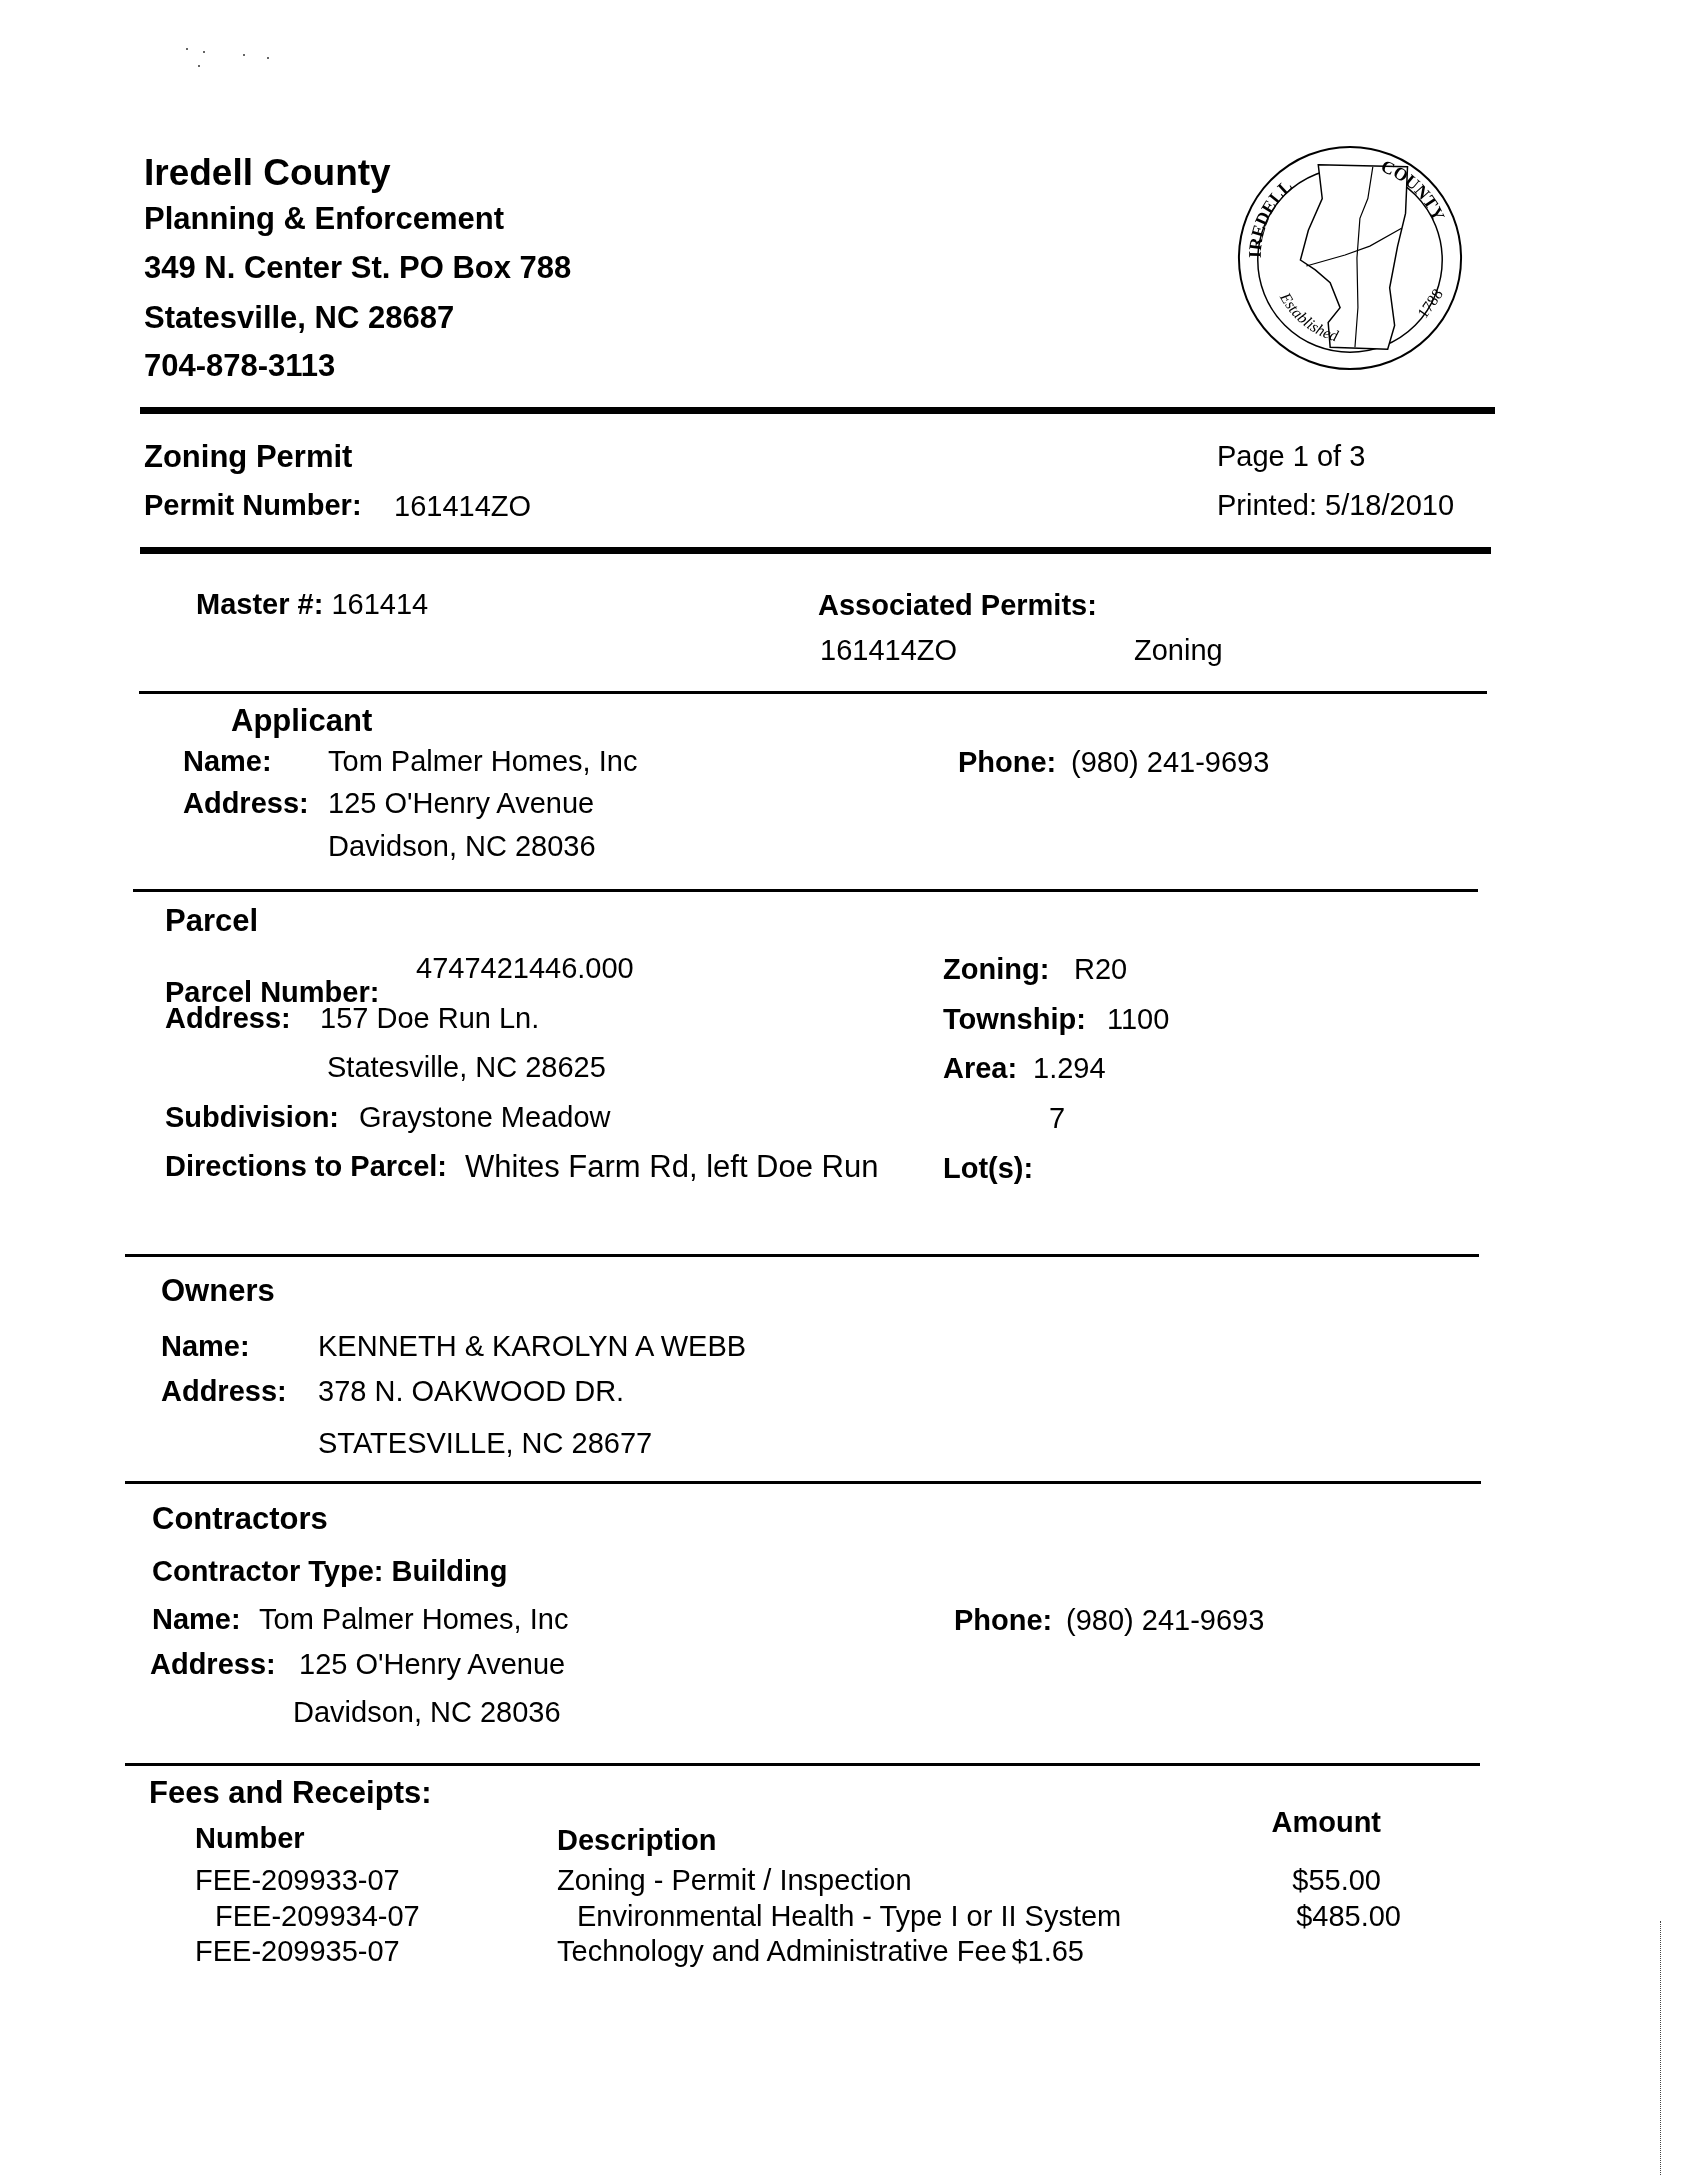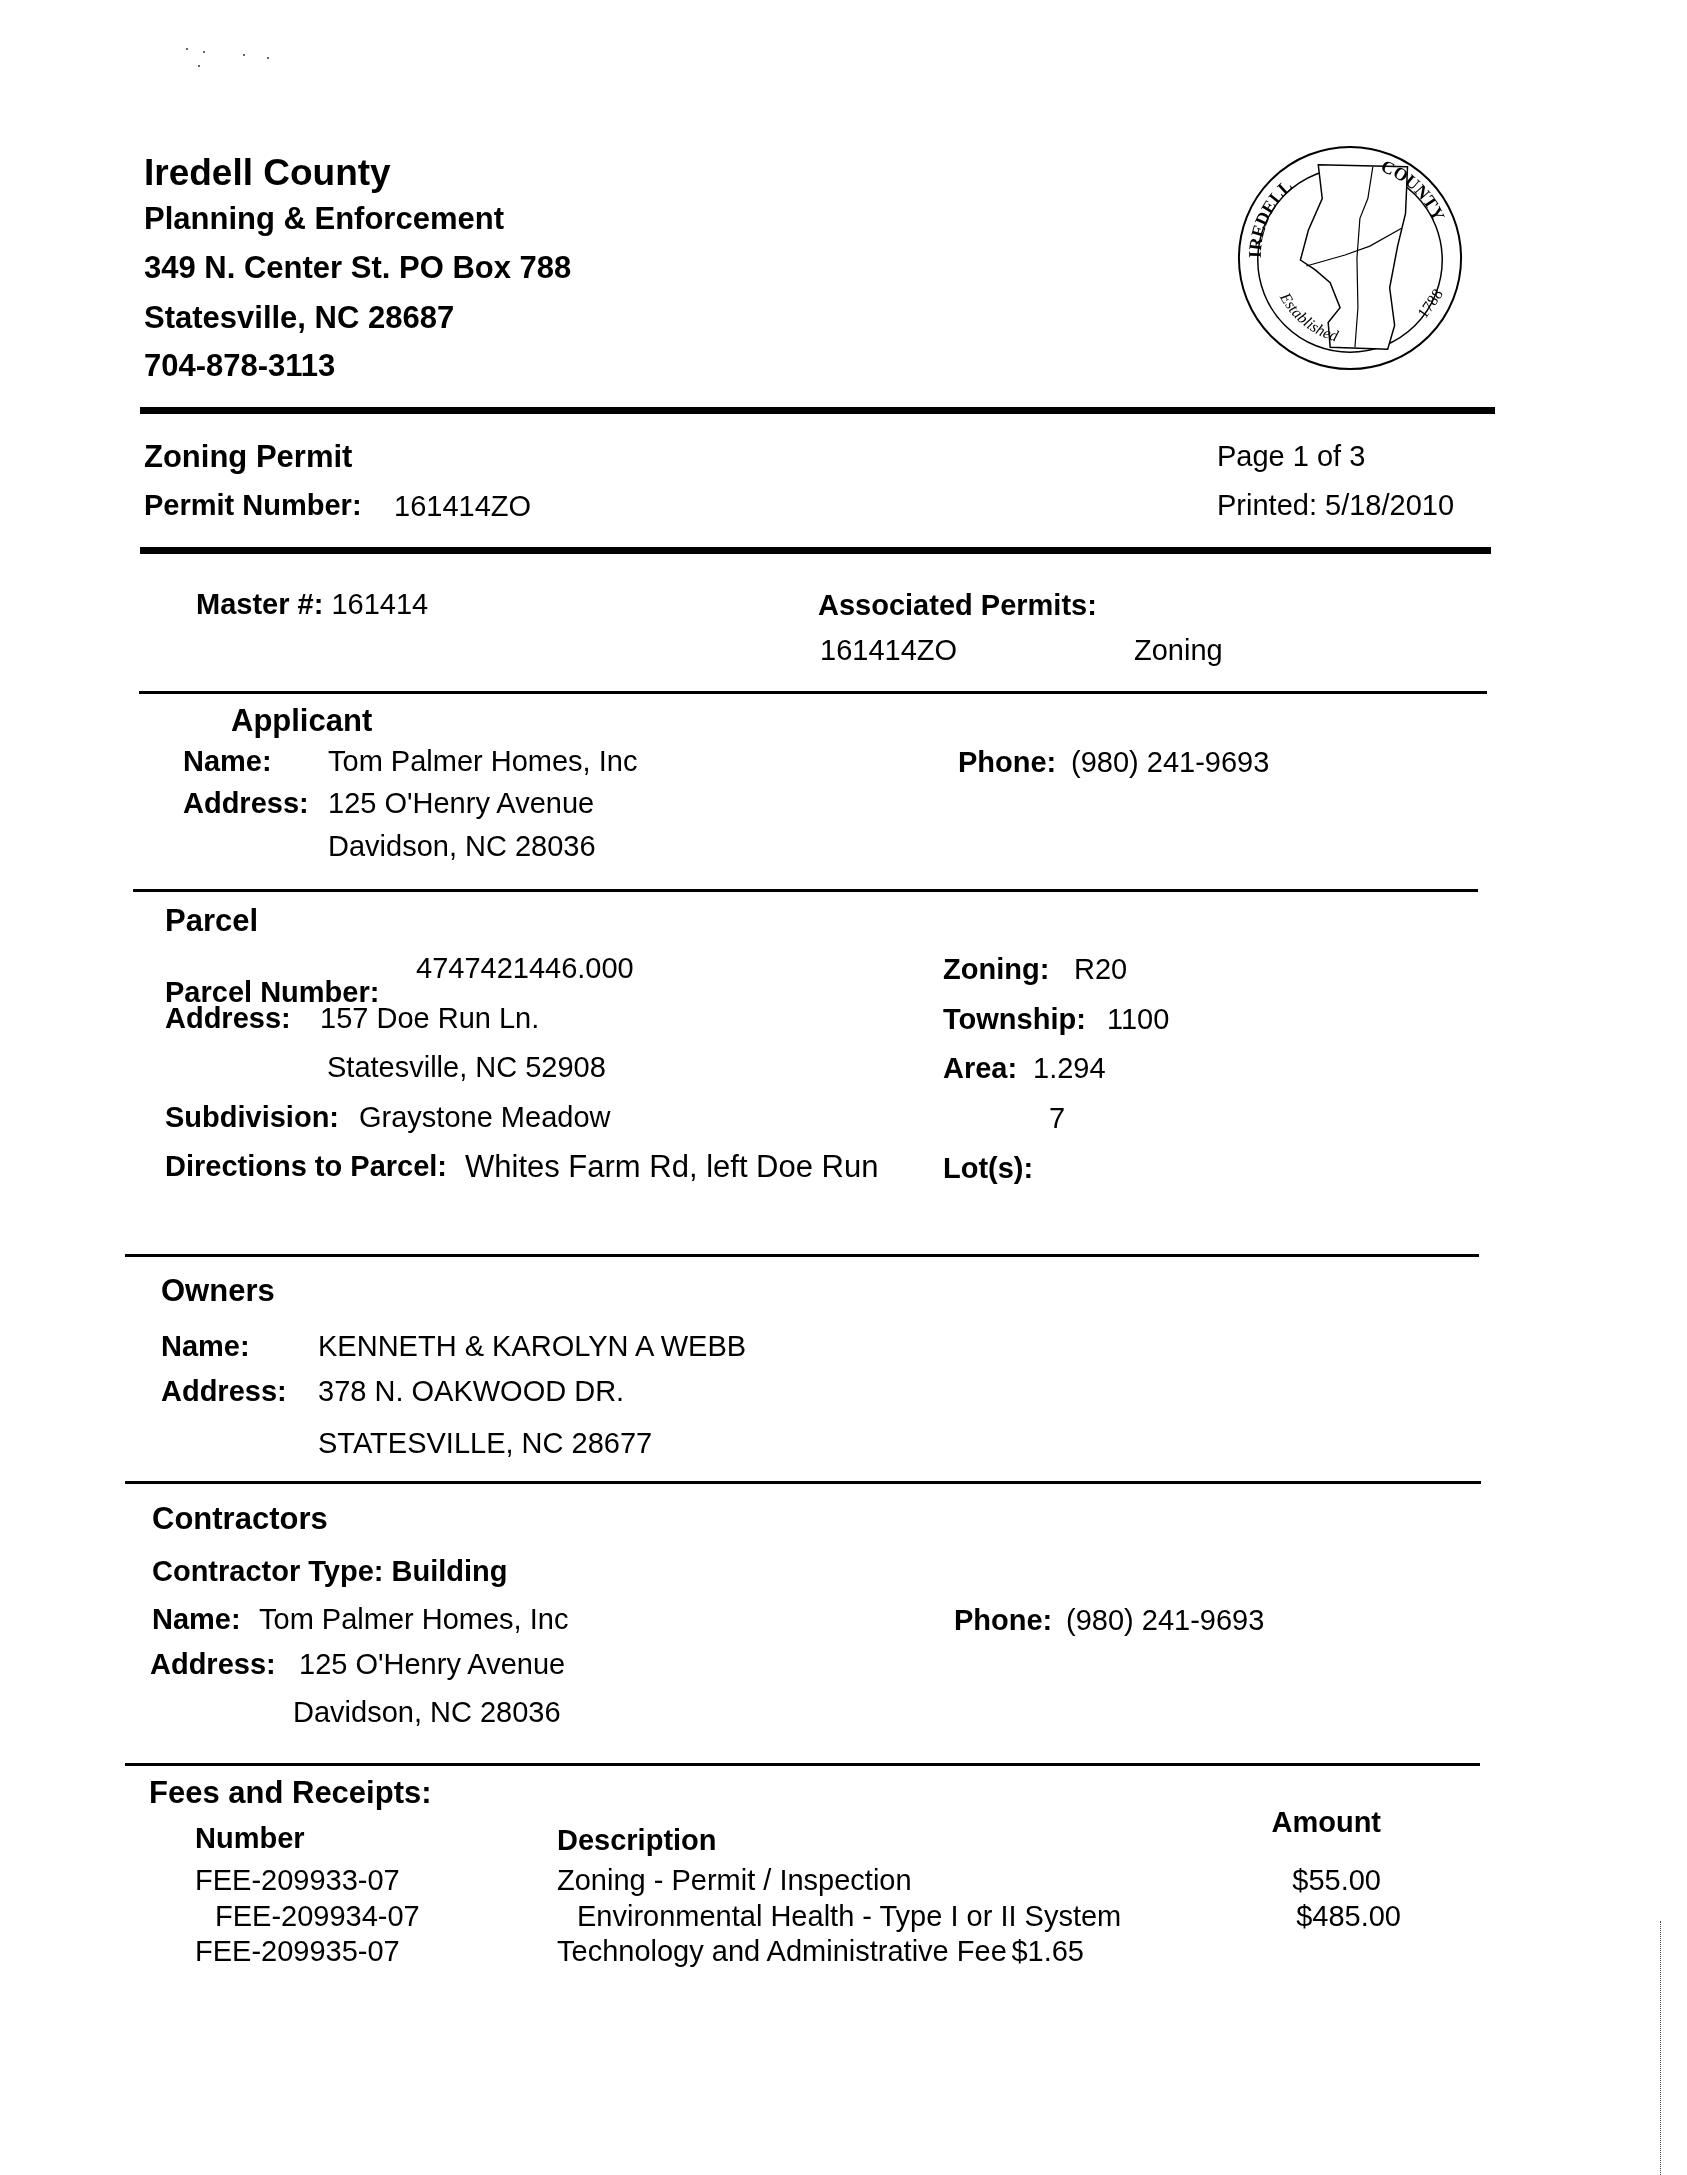--- a/index.html
+++ b/index.html
@@ -100,21 +100,21 @@
 </div>
 
 <div class="rule thin" style="left:133px;top:889px;width:1345px;"></div>
 
 <div>
   <div class="abs h2" style="left:165px;top:903px;">Parcel</div>
   <div class="abs tb" style="left:165px;top:952px;margin-top:24px;">Parcel Number:</div>
   <div class="abs t" style="left:416px;top:952px;">4747421446.000</div>
   <div class="abs tb" style="left:165px;top:1002px;">Address:</div>
   <div class="abs t" style="left:320px;top:1002px;">157 Doe Run Ln.</div>
-  <div class="abs t" style="left:327px;top:1051px;">Statesville, NC 52908</div>
+  <div class="abs t" style="left:327px;top:1051px;">Statesville, NC 28625</div>
   <div class="abs tb" style="left:165px;top:1101px;">Subdivision:</div>
   <div class="abs t" style="left:359px;top:1101px;">Graystone Meadow</div>
   <div class="abs tb" style="left:165px;top:1150px;">Directions to Parcel:</div>
   <div class="abs t" style="left:465px;top:1149px;font-size:31px;">Whites Farm Rd, left Doe Run</div>
 
   <div class="abs tb" style="left:943px;top:953px;">Zoning:</div>
   <div class="abs t" style="left:1074px;top:953px;">R20</div>
   <div class="abs tb" style="left:943px;top:1003px;">Township:</div>
   <div class="abs t" style="left:1107px;top:1003px;">1100</div>
   <div class="abs tb" style="left:943px;top:1052px;">Area:</div>

